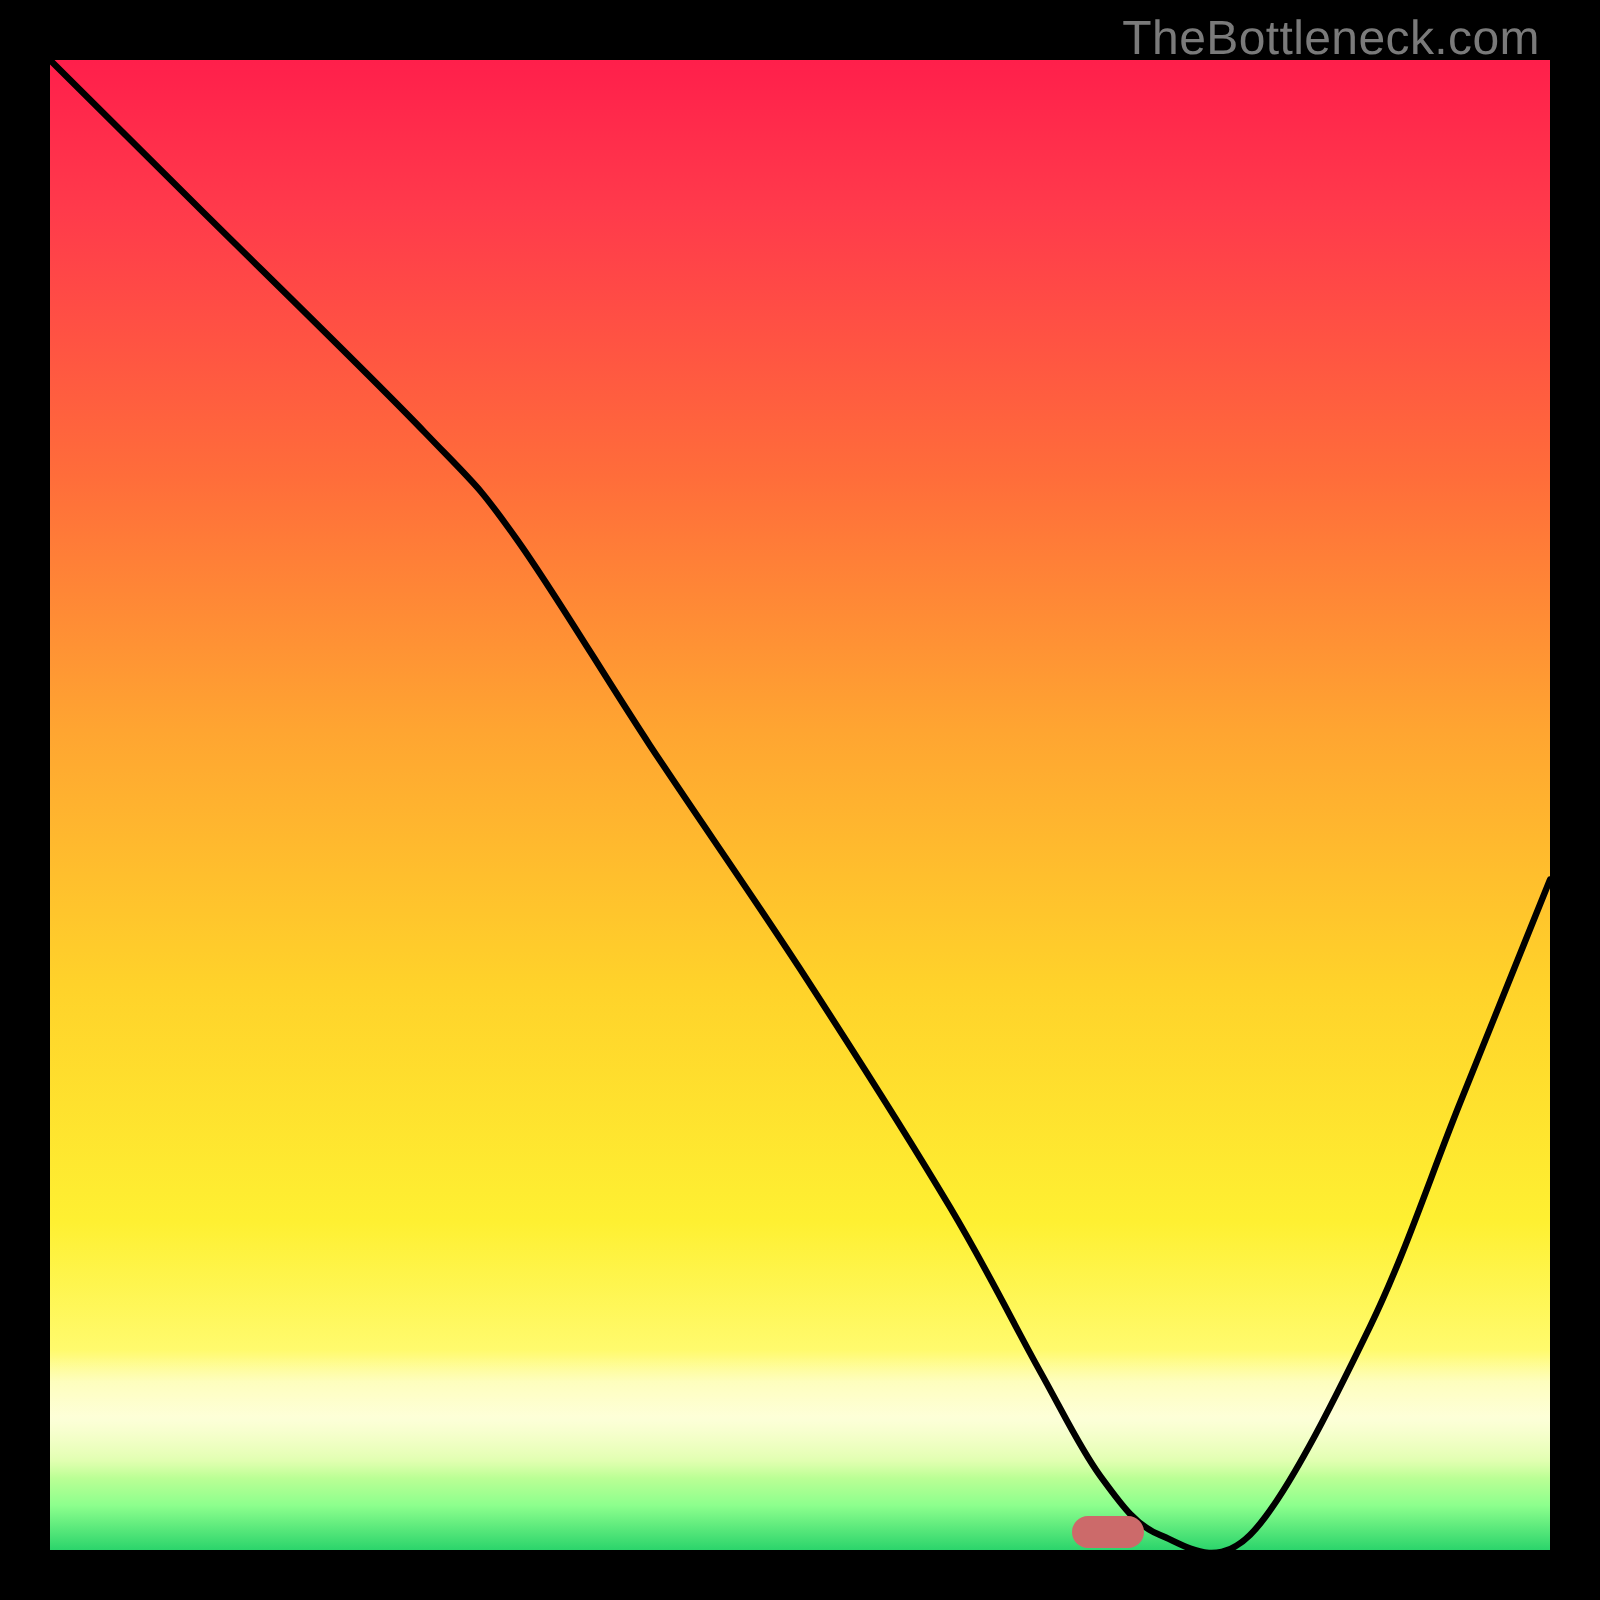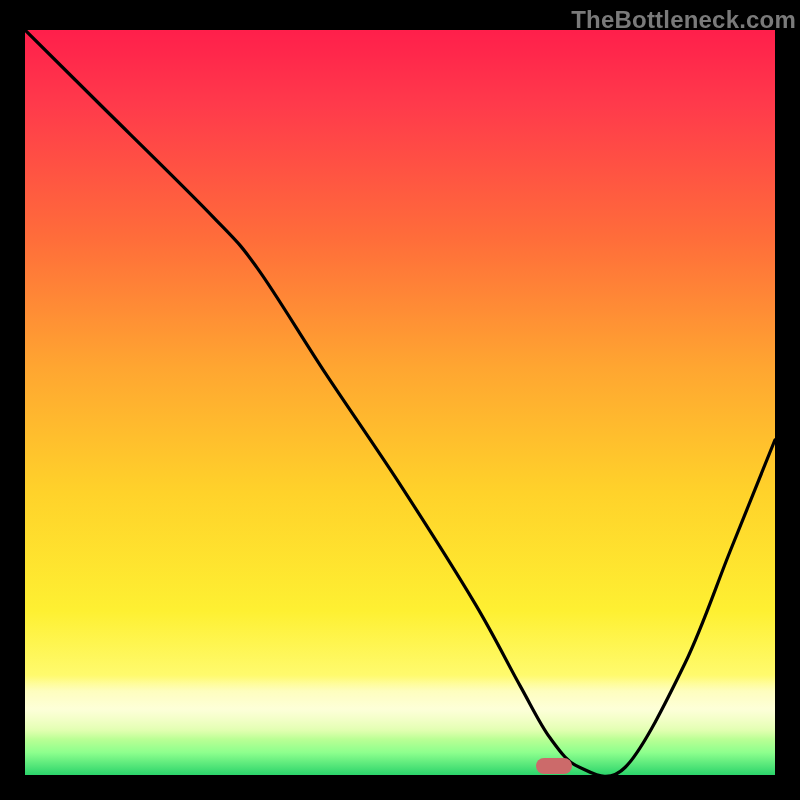--- a/index.html
+++ b/index.html
@@ -13,24 +13,24 @@
   }
   .frame {
     position: relative;
     width: 800px;
     height: 800px;
     background: #000;
   }
   .watermark {
     position: absolute;
     top: 6px;
-    right: 4px;
+    right: 30px;
     color: #7a7a7a;
     font-size: 24px;
-    font-weight: 700;
+    font-weight: 400;
     letter-spacing: 0.2px;
     z-index: 10;
     user-select: none;
   }
   .plot-area {
     position: absolute;
     left: 25px;
     top: 30px;
     width: 750px;
     height: 745px;

